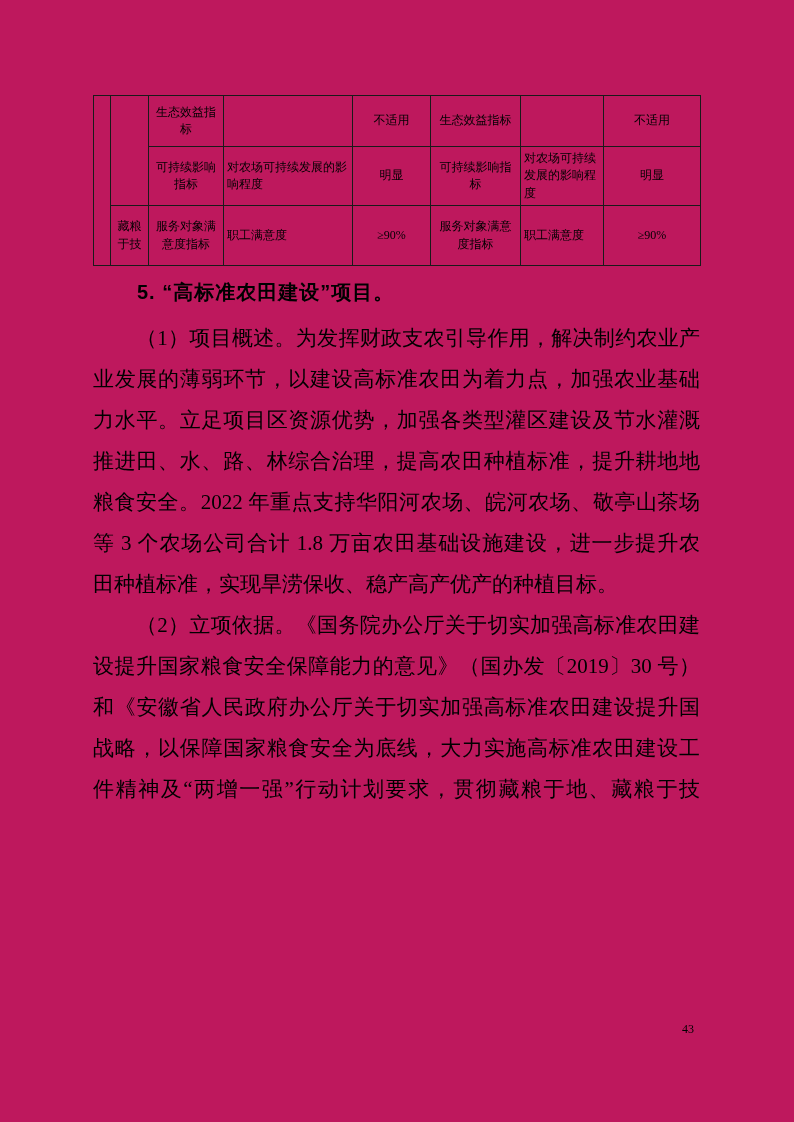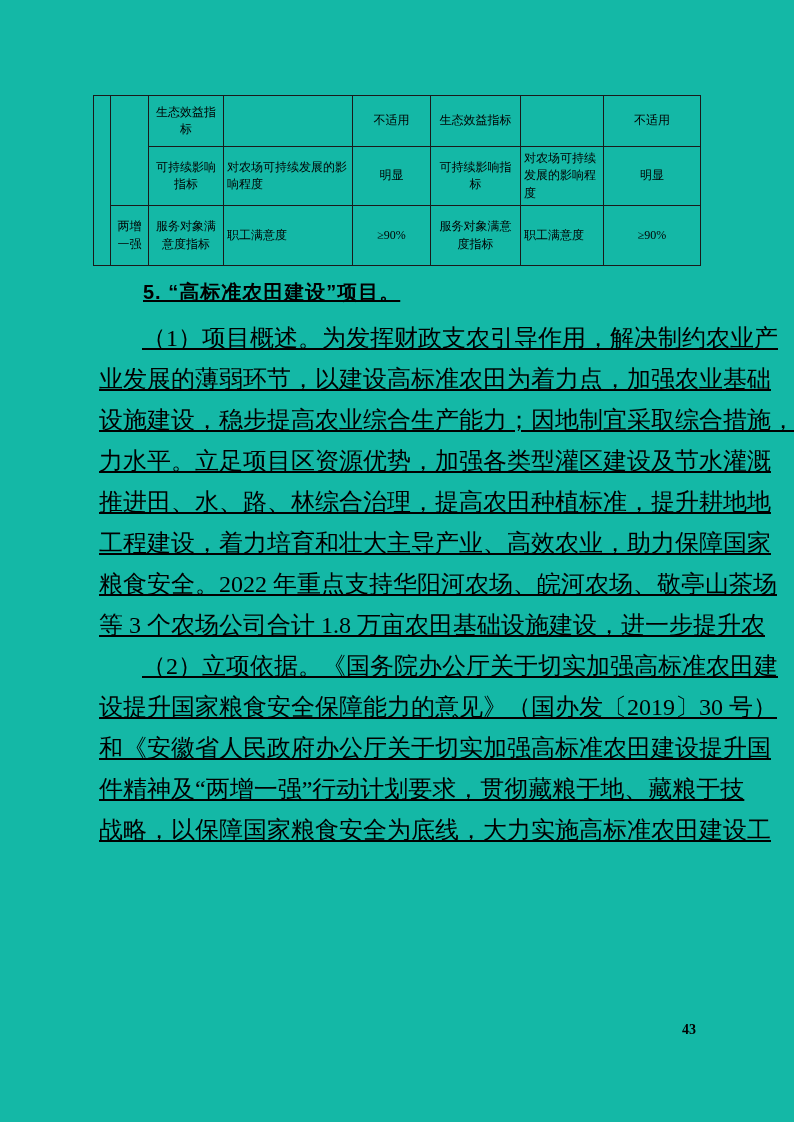--- a/index.html
+++ b/index.html
@@ -1,20 +1,20 @@
 <!DOCTYPE html>
 <html><head>
 <meta charset="utf-8">
 <style>
   html, body { margin: 0; padding: 0; }
   .page {
     position: relative;
     width: 794px;
     height: 1122px;
-    background: #14b8a6;
+    background: #be185d;
     color: #000000;
     font-family: "Liberation Serif", "DejaVu Serif", serif;
     overflow: hidden;
   }
 
   
   .doc-table {
     position: absolute;
     left: 93px;
     top: 95px;
@@ -33,53 +33,51 @@
     word-break: break-all;
   }
   .doc-table tr.r1 { height: 51px; }
   .doc-table tr.r2 { height: 59px; }
   .doc-table tr.r3 { height: 60px; }
   .doc-table td.cell-left { text-align: left; }
 
   
   .body-text {
     position: absolute;
-    left: 99px;
+    left: 93px;
     top: 277px;
     width: 607px;
-    text-decoration: underline;
   }
   .heading {
     height: 41px;
     line-height: 30px;
     font-size: 20px;
     font-weight: bold;
     font-family: "Liberation Sans", "DejaVu Sans", sans-serif;
     padding-left: 44px;
     letter-spacing: 1px;
   }
   .line {
     height: 41px;
     line-height: 41px;
-    font-size: 24px;
+    font-size: 21px;
     text-align: justify;
     text-align-last: justify;
     white-space: nowrap;
   }
   .line.first-line { text-indent: 43px; }
   .line.last-line { text-align-last: left; }
 
   
   .page-number {
     position: absolute;
     left: 682px;
     top: 1022px;
-    font-size: 14px;
+    font-size: 12px;
     font-family: "Liberation Serif", "DejaVu Serif", serif;
-    font-weight: bold;
   }
 </style>
 </head>
 <body>
 
 <div class="page">
 
   <table class="doc-table">
     <colgroup>
       <col style="width:17px">
@@ -104,45 +102,44 @@
     </tr>
     <tr class="r2">
       <td>可持续影响指标</td>
       <td class="cell-left">对农场可持续发展的影响程度</td>
       <td>明显</td>
       <td>可持续影响指标</td>
       <td class="cell-left">对农场可持续发展的影响程度</td>
       <td>明显</td>
     </tr>
     <tr class="r3">
-      <td>两增一强</td>
+      <td>藏粮于技</td>
       <td>服务对象满意度指标</td>
       <td class="cell-left">职工满意度</td>
       <td>≥90%</td>
       <td>服务对象满意度指标</td>
       <td class="cell-left">职工满意度</td>
       <td>≥90%</td>
     </tr>
   </tbody>
     </table>
 
   <div class="body-text">
     <div class="heading">5. “高标准农田建设”项目。</div>
 
     <div class="line first-line">（1）项目概述。为发挥财政支农引导作用，解决制约农业产</div>
     <div class="line">业发展的薄弱环节，以建设高标准农田为着力点，加强农业基础</div>
-    <div class="line">设施建设，稳步提高农业综合生产能力；因地制宜采取综合措施，</div>
     <div class="line">力水平。立足项目区资源优势，加强各类型灌区建设及节水灌溉</div>
     <div class="line">推进田、水、路、林综合治理，提高农田种植标准，提升耕地地</div>
-    <div class="line">工程建设，着力培育和壮大主导产业、高效农业，助力保障国家</div>
     <div class="line">粮食安全。2022 年重点支持华阳河农场、皖河农场、敬亭山茶场</div>
     <div class="line">等 3 个农场公司合计 1.8 万亩农田基础设施建设，进一步提升农</div>
+    <div class="line last-line">田种植标准，实现旱涝保收、稳产高产优产的种植目标。</div>
 
     <div class="line first-line">（2）立项依据。《国务院办公厅关于切实加强高标准农田建</div>
     <div class="line">设提升国家粮食安全保障能力的意见》（国办发〔2019〕30 号）</div>
     <div class="line">和《安徽省人民政府办公厅关于切实加强高标准农田建设提升国</div>
+    <div class="line">战略，以保障国家粮食安全为底线，大力实施高标准农田建设工</div>
     <div class="line">件精神及“两增一强”行动计划要求，贯彻藏粮于地、藏粮于技</div>
-    <div class="line">战略，以保障国家粮食安全为底线，大力实施高标准农田建设工</div>
   </div>
 
   <div class="page-number">43</div>
 
 </div>
 
 </body></html>

